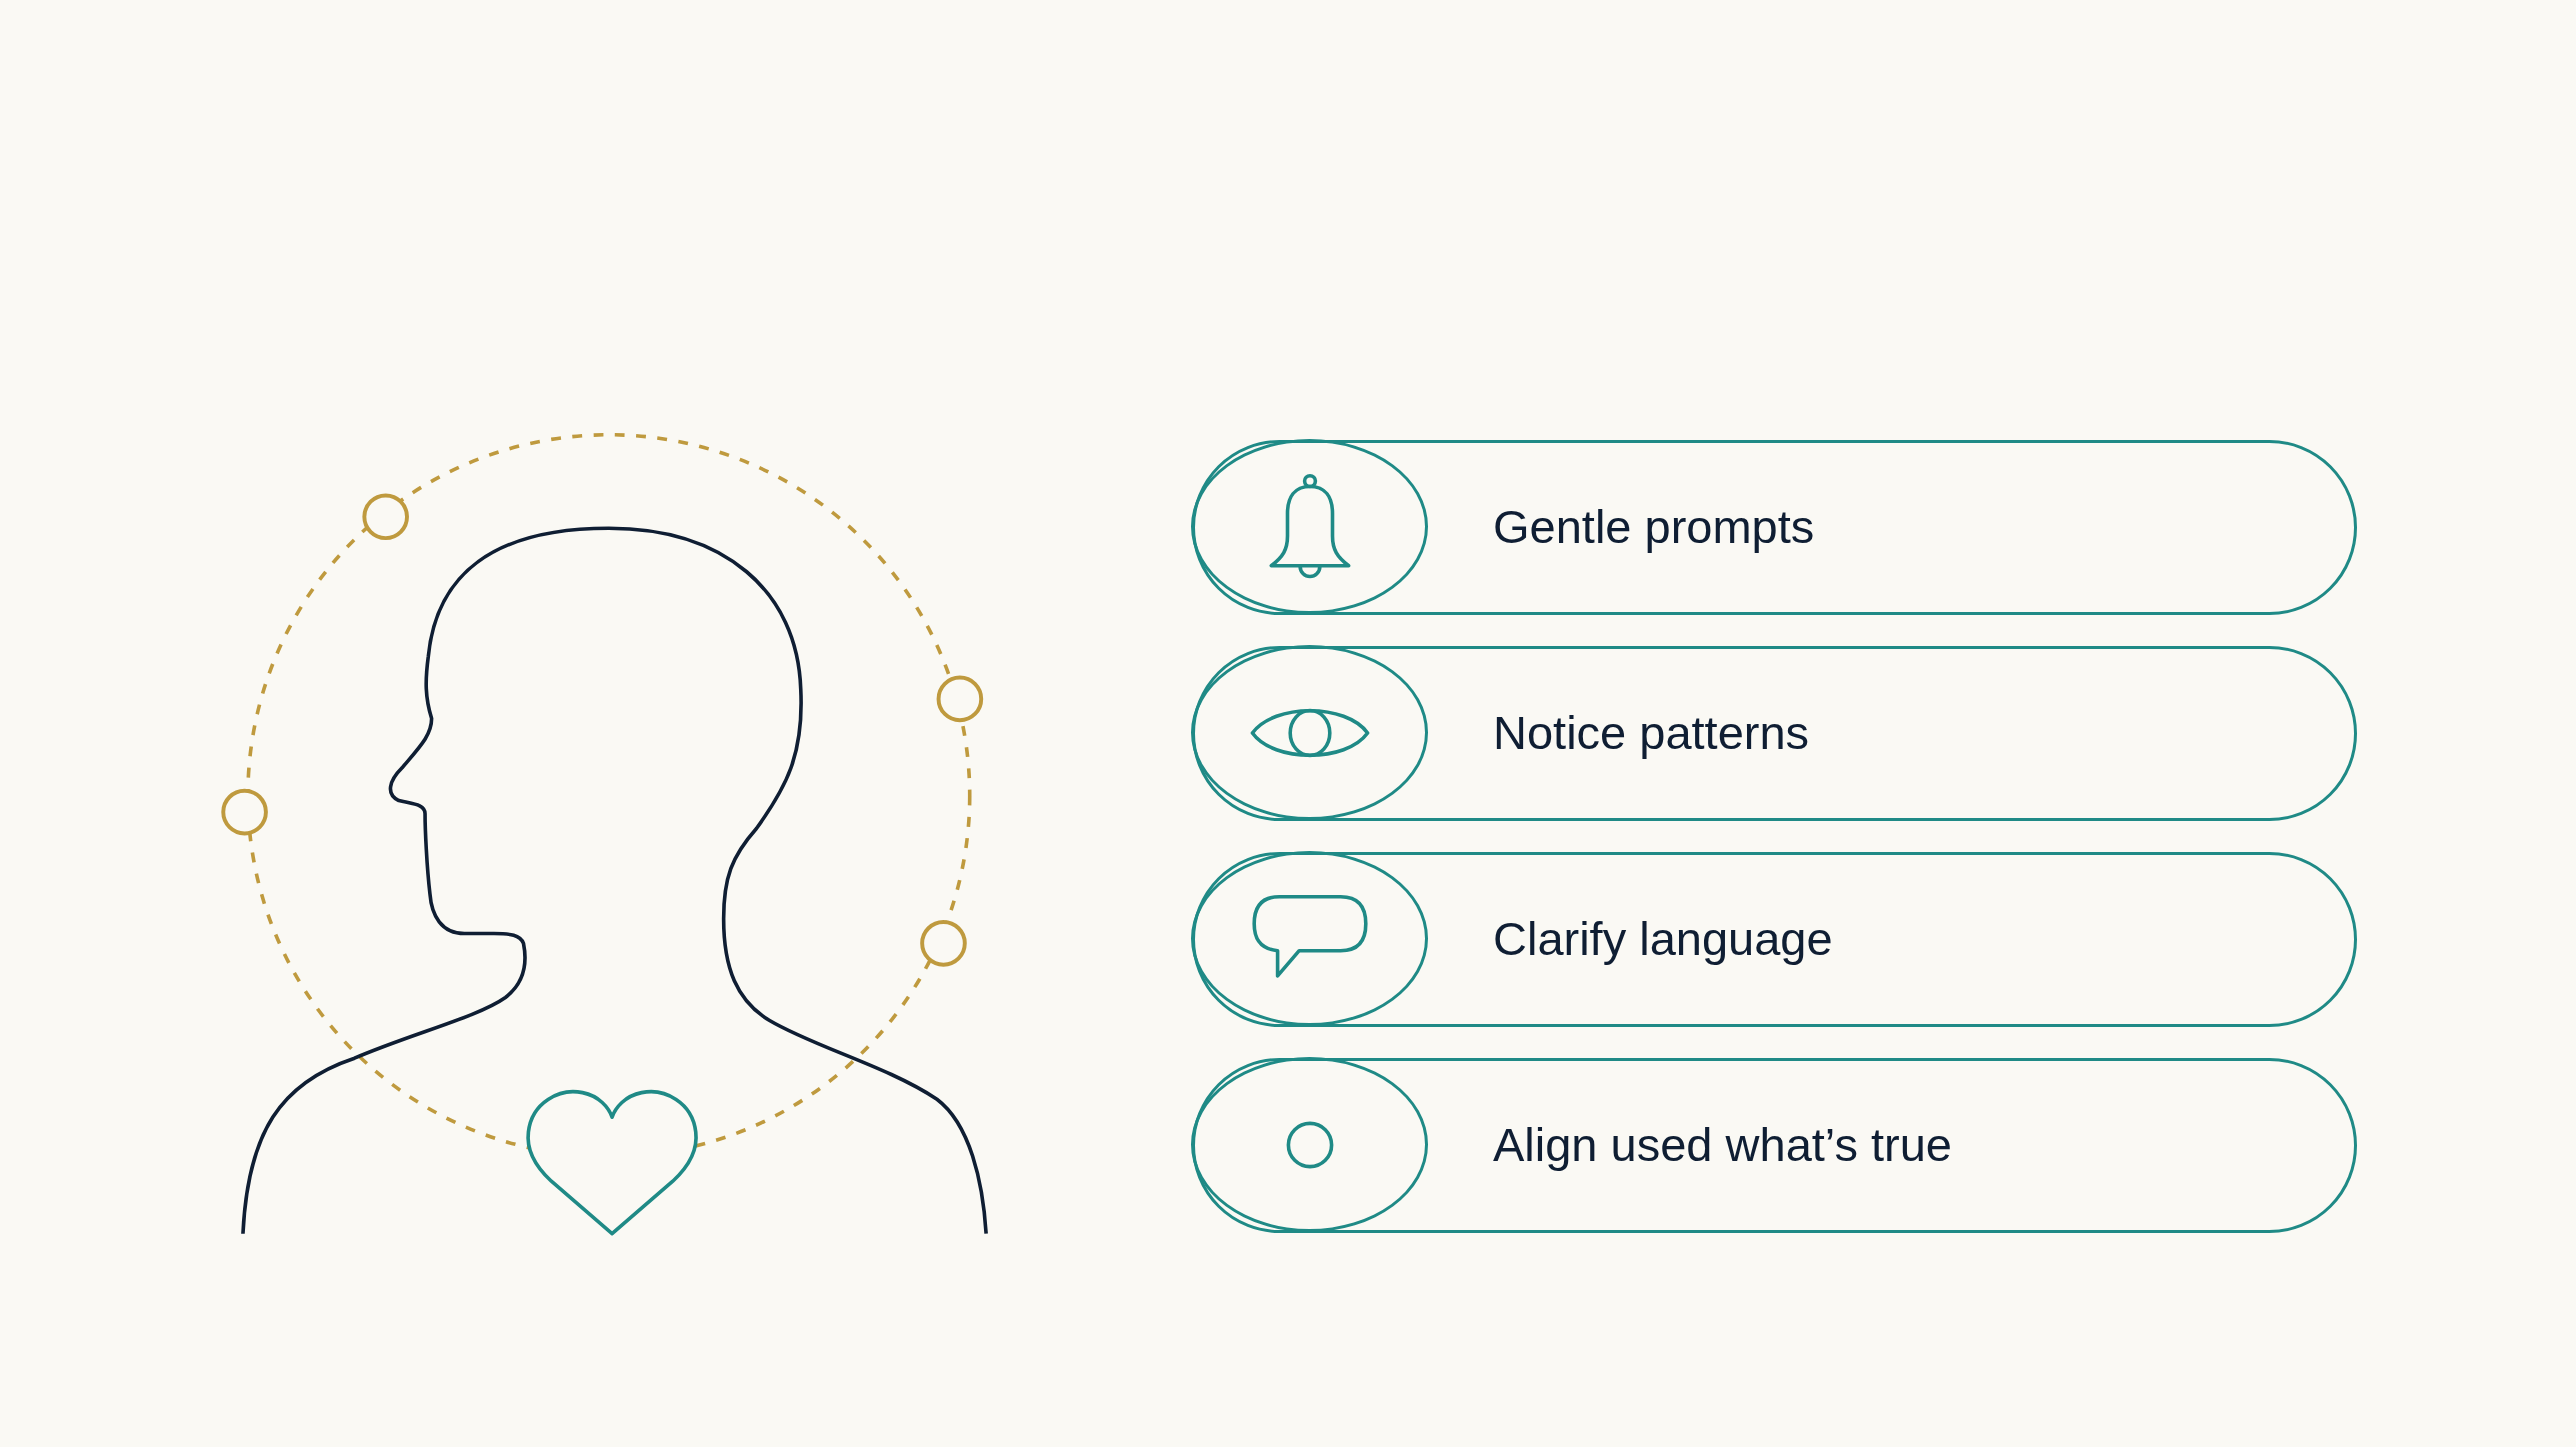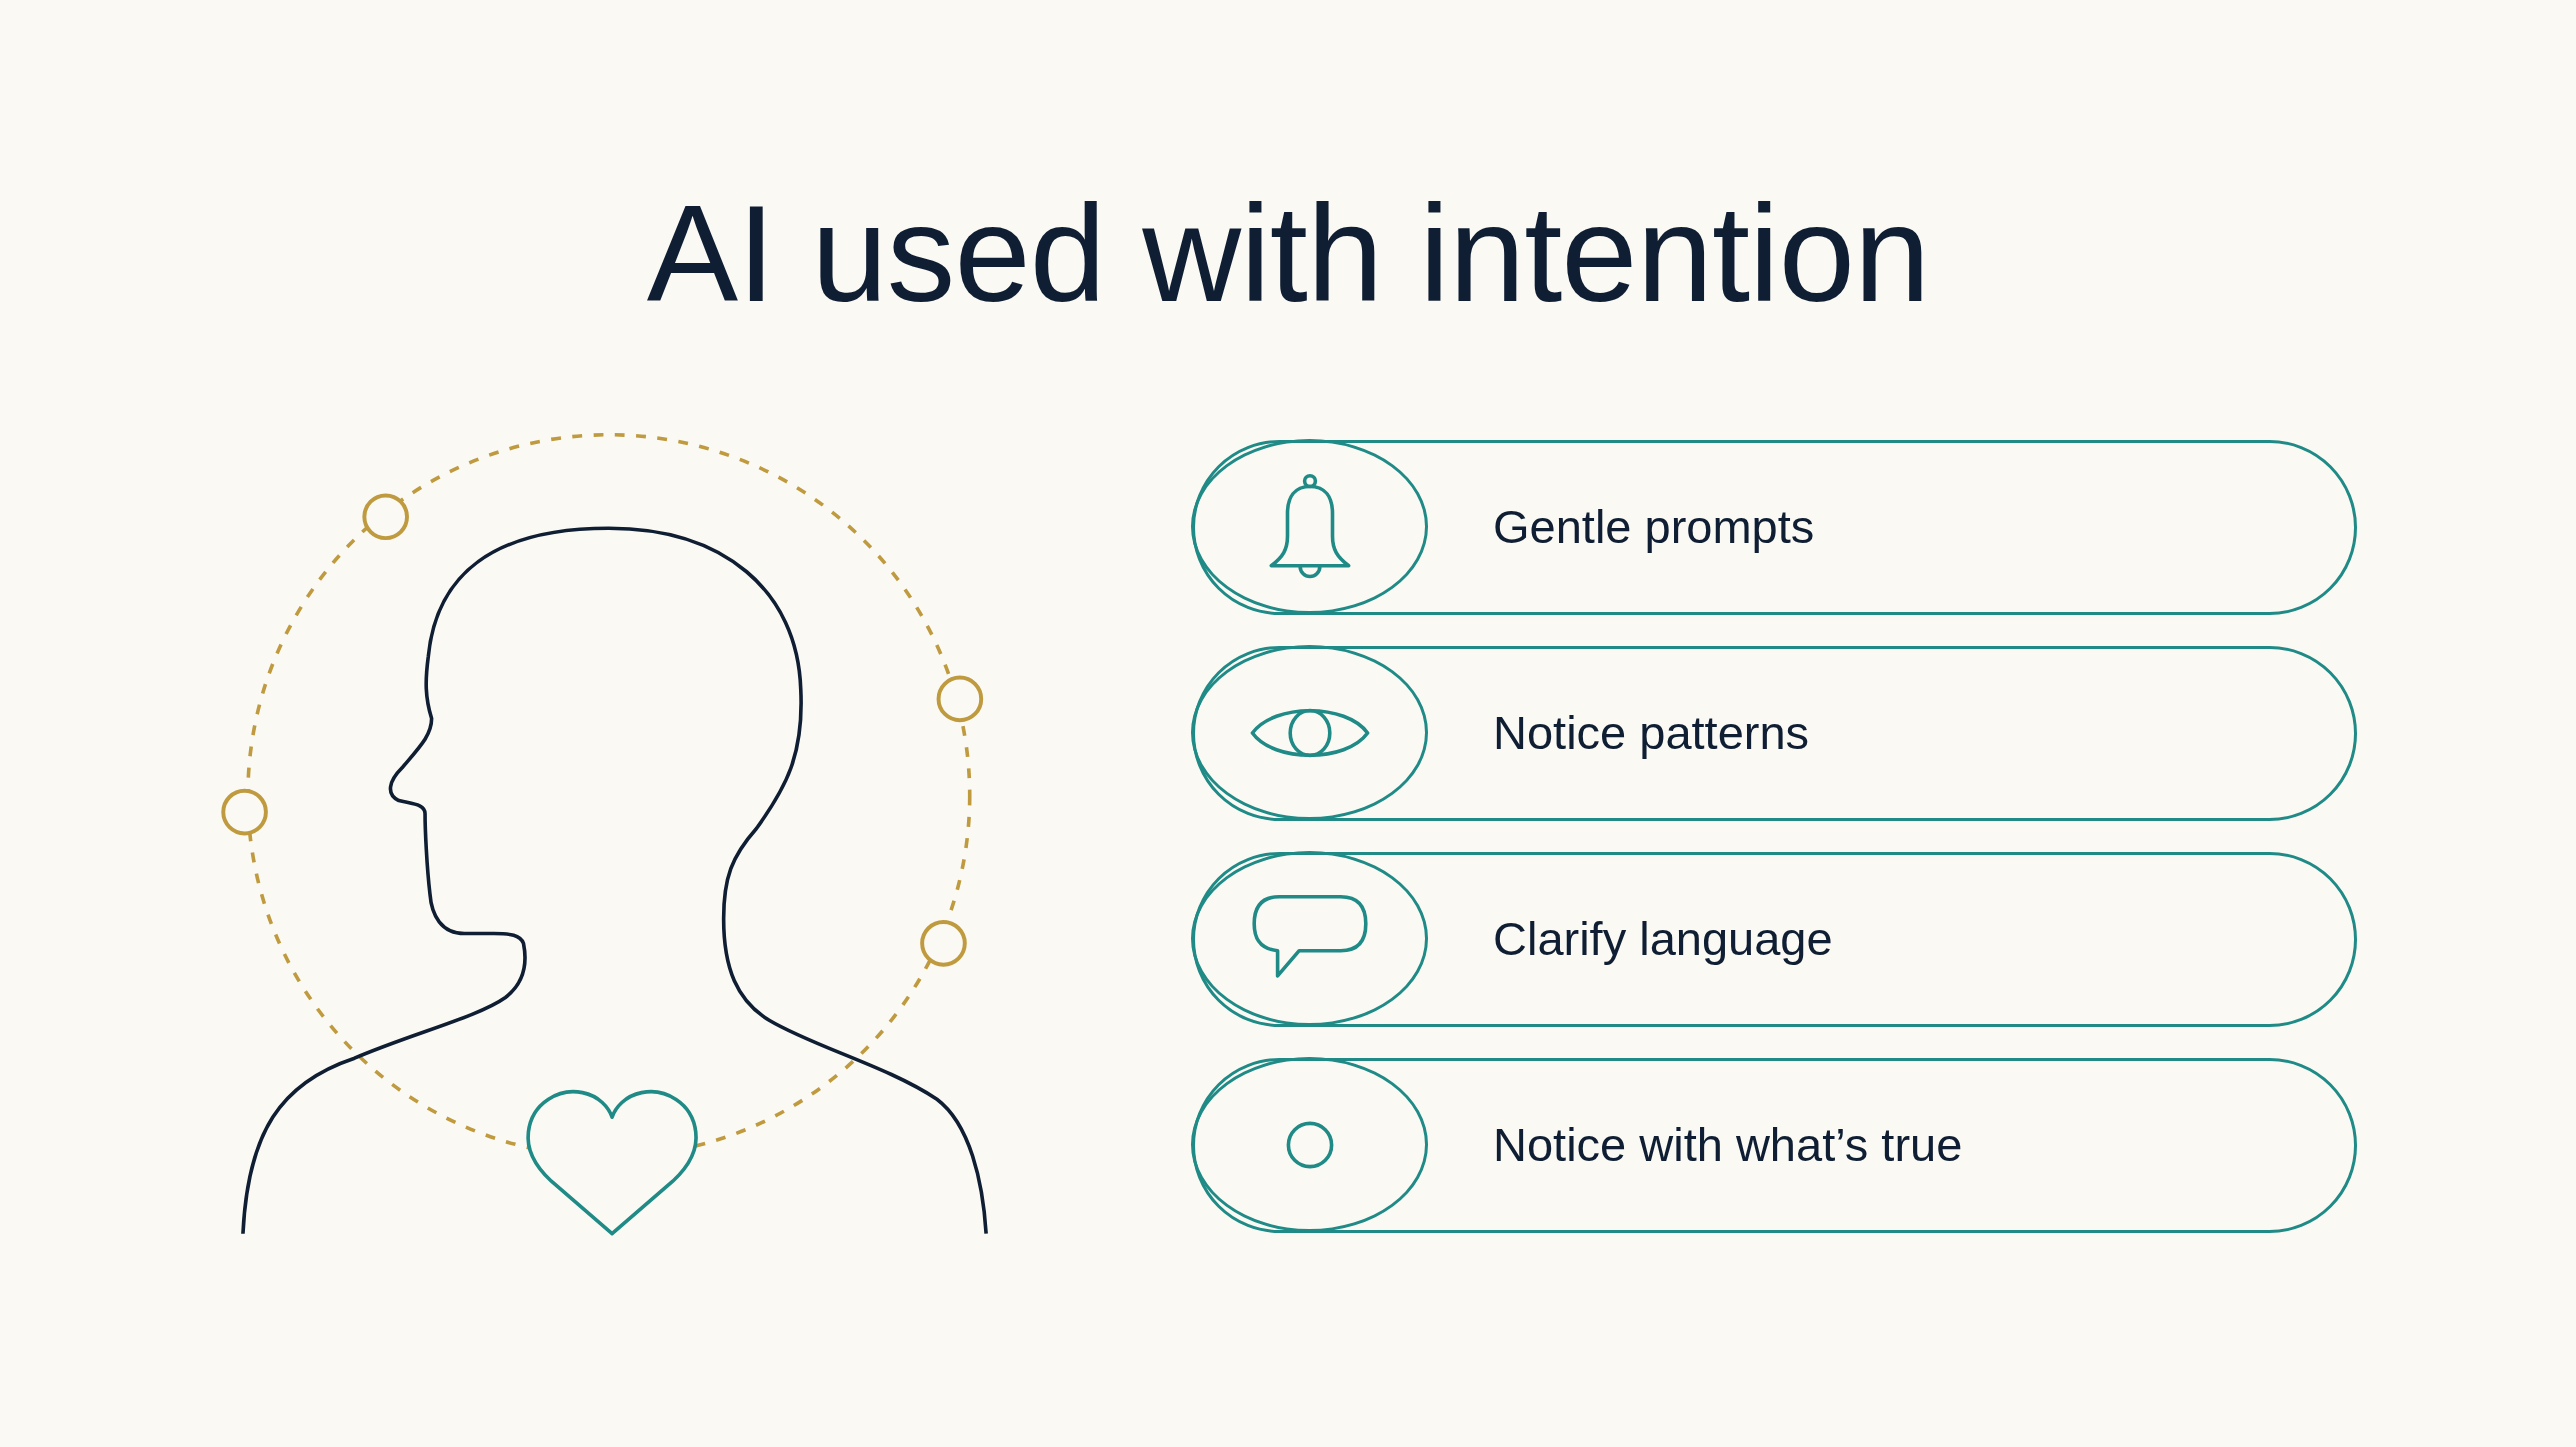--- a/index.html
+++ b/index.html
@@ -14,21 +14,20 @@
           border-radius:50%; box-sizing:border-box; }
   .pill .ring svg { position:absolute; left:50%; top:50%; transform:translate(-50%,-50%); }
   .pill .label { position:absolute; left:298px; top:0; height:168px; line-height:168px;
           font-size:47px; color:#0f1e33; white-space:nowrap; }
 </style>
 </head>
 <body>
 
 <div class="stage">
 
-  <div class="title">AI used with intention</div>
 
   <svg width="2576" height="1447" viewBox="0 0 1568 882" style="position:absolute;left:0;top:0;">
 
     <circle cx="370" cy="485" r="220" fill="none" stroke="#bf9a3e" stroke-width="2.2" stroke-dasharray="6 7"></circle>
 
     <path d="M147,752 C150,690 170,660 215,645 C250,630 290,620 307,608
          C320,598 320,585 318,575 C316,570 310,569 300,569 L282,569
          C268,569 262,558 261,545 C259,528 258,505 258,496
          C258,490 250,490 242,488 C234,484 236,476 244,468
          C255,455 262,448 262,438 C258,425 258,415 260,400
@@ -82,17 +81,17 @@
     </div>
     <div class="label">Clarify language</div>
   </div>
 
   <div class="pill" style="top:1058px;">
     <div class="ring">
       <svg width="54" height="54" viewBox="0 0 60 60">
         <circle cx="30" cy="30" r="24" fill="none" stroke="#1f8a86" stroke-width="4"></circle>
       </svg>
     </div>
-    <div class="label">Notice with what’s true</div>
+    <div class="label">Align used what’s true</div>
   </div>
 
 </div>
 
 
 </body></html>

